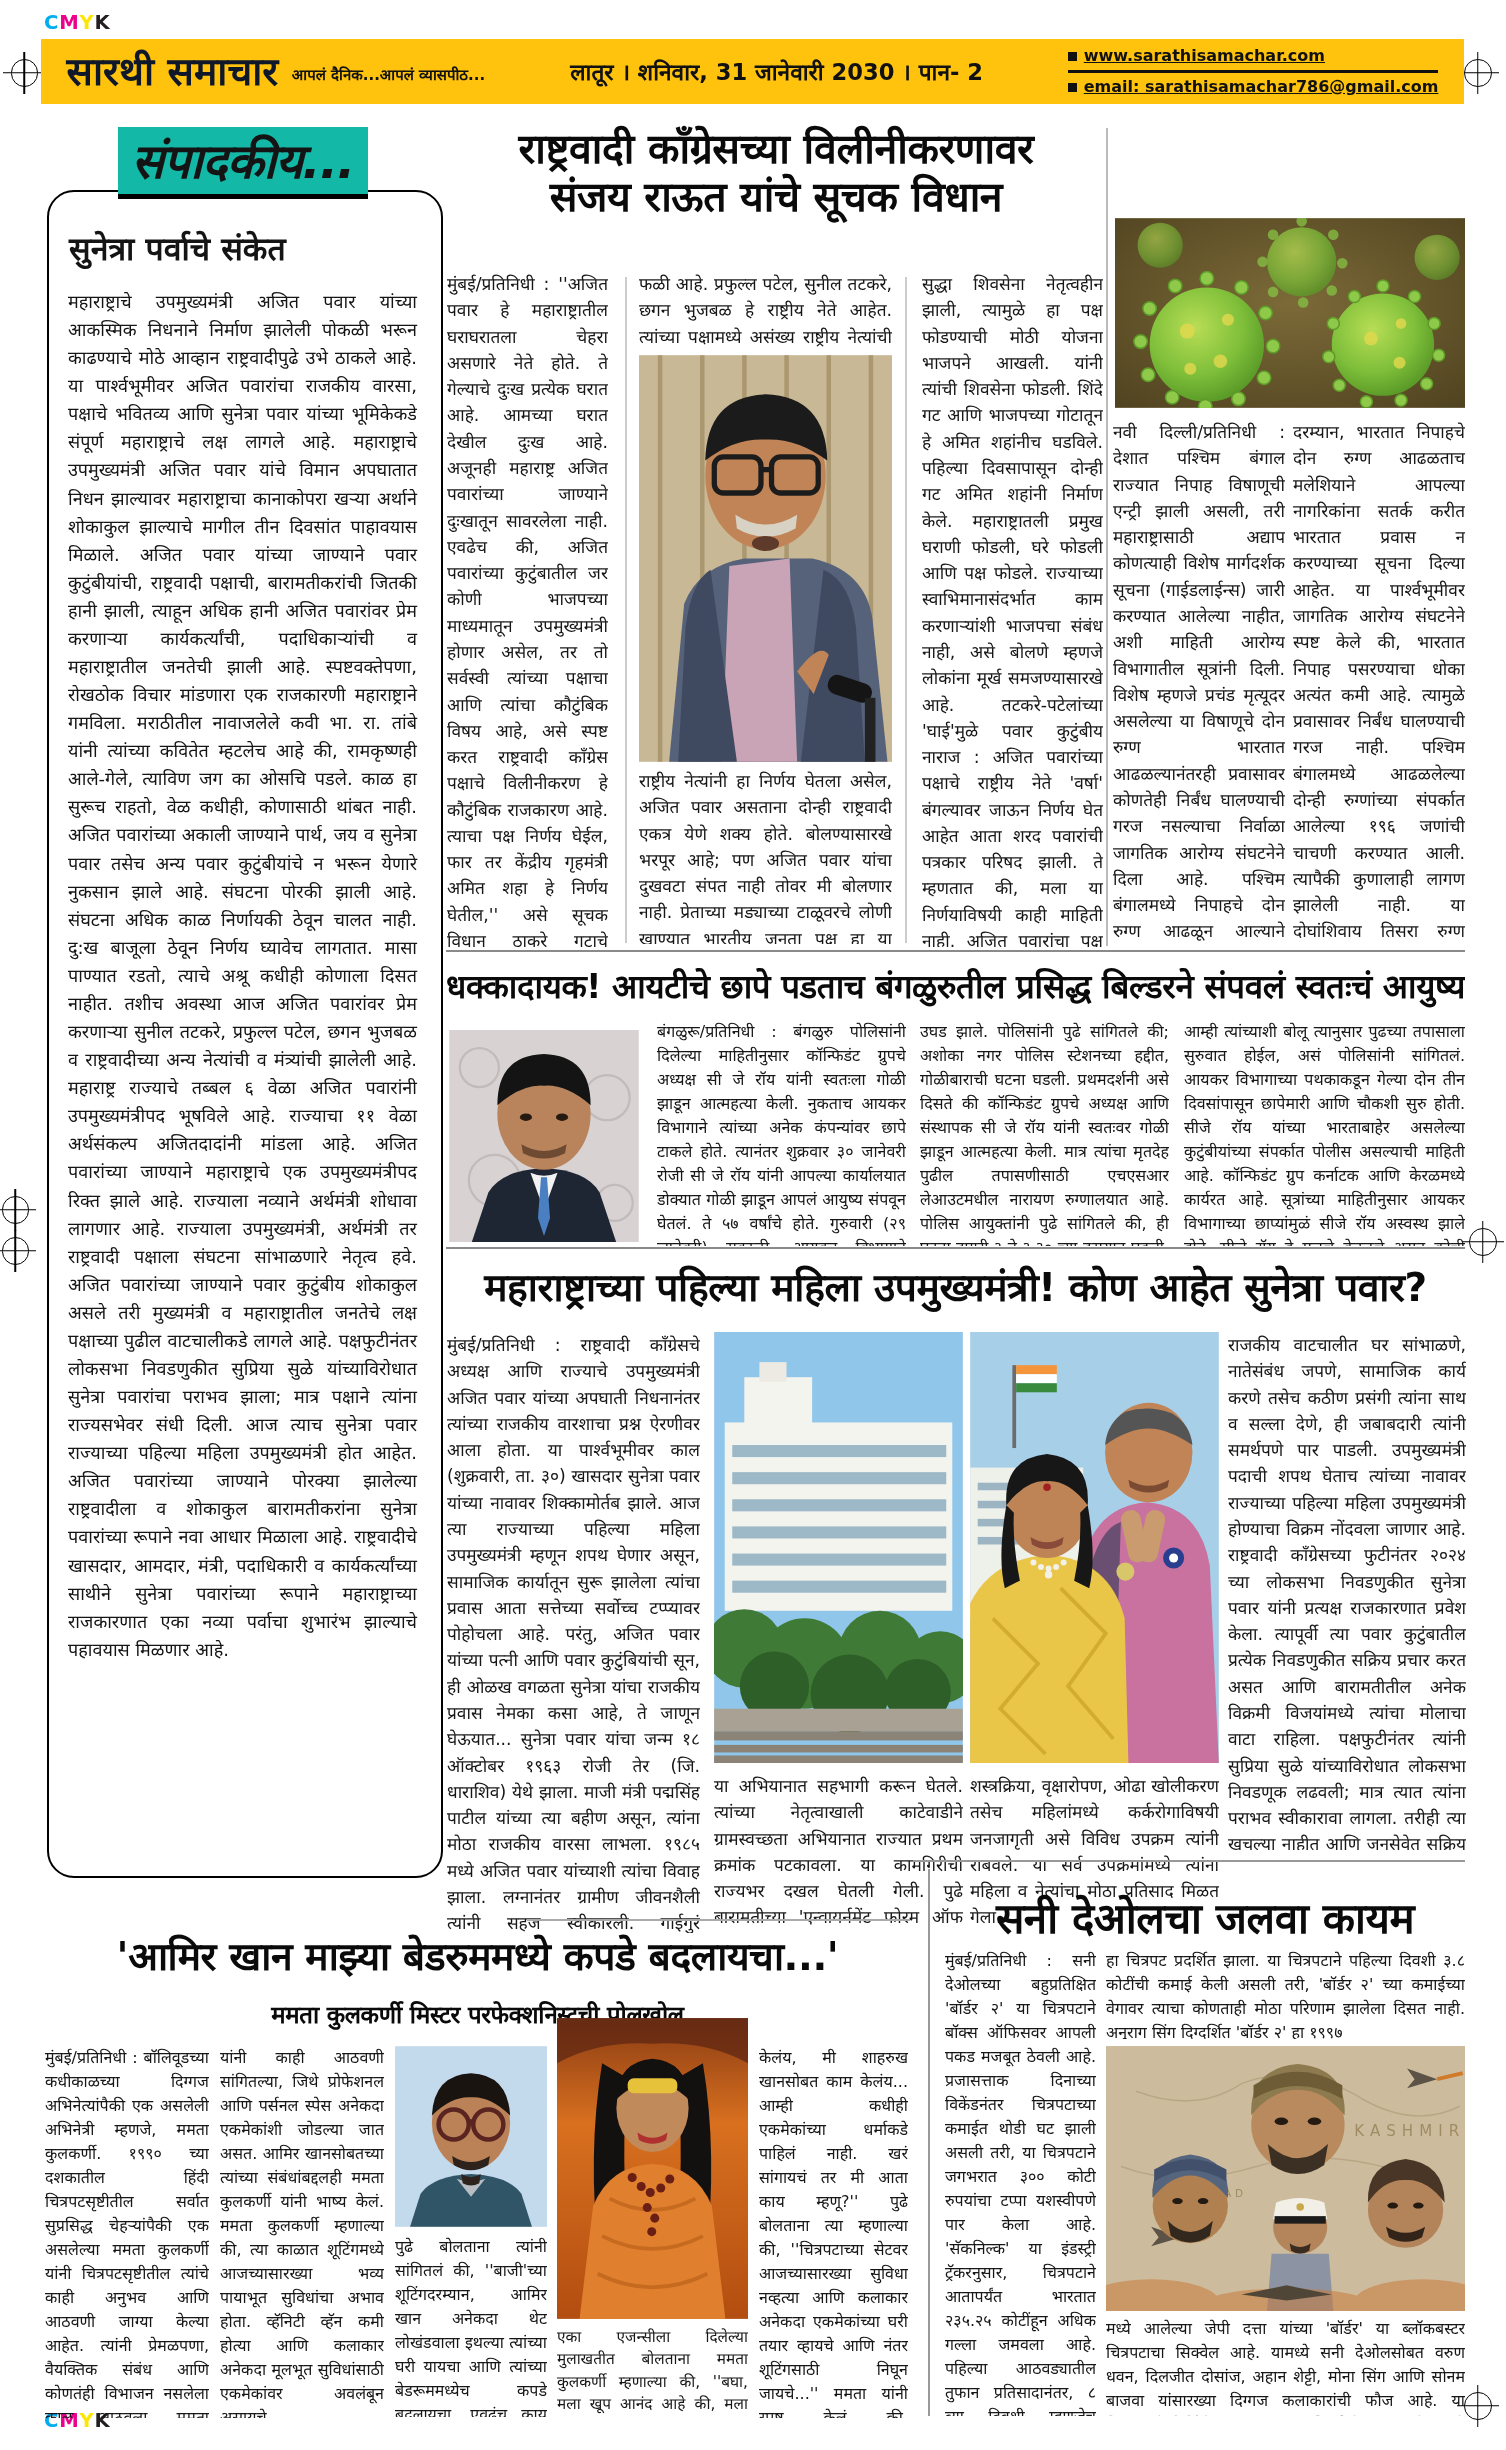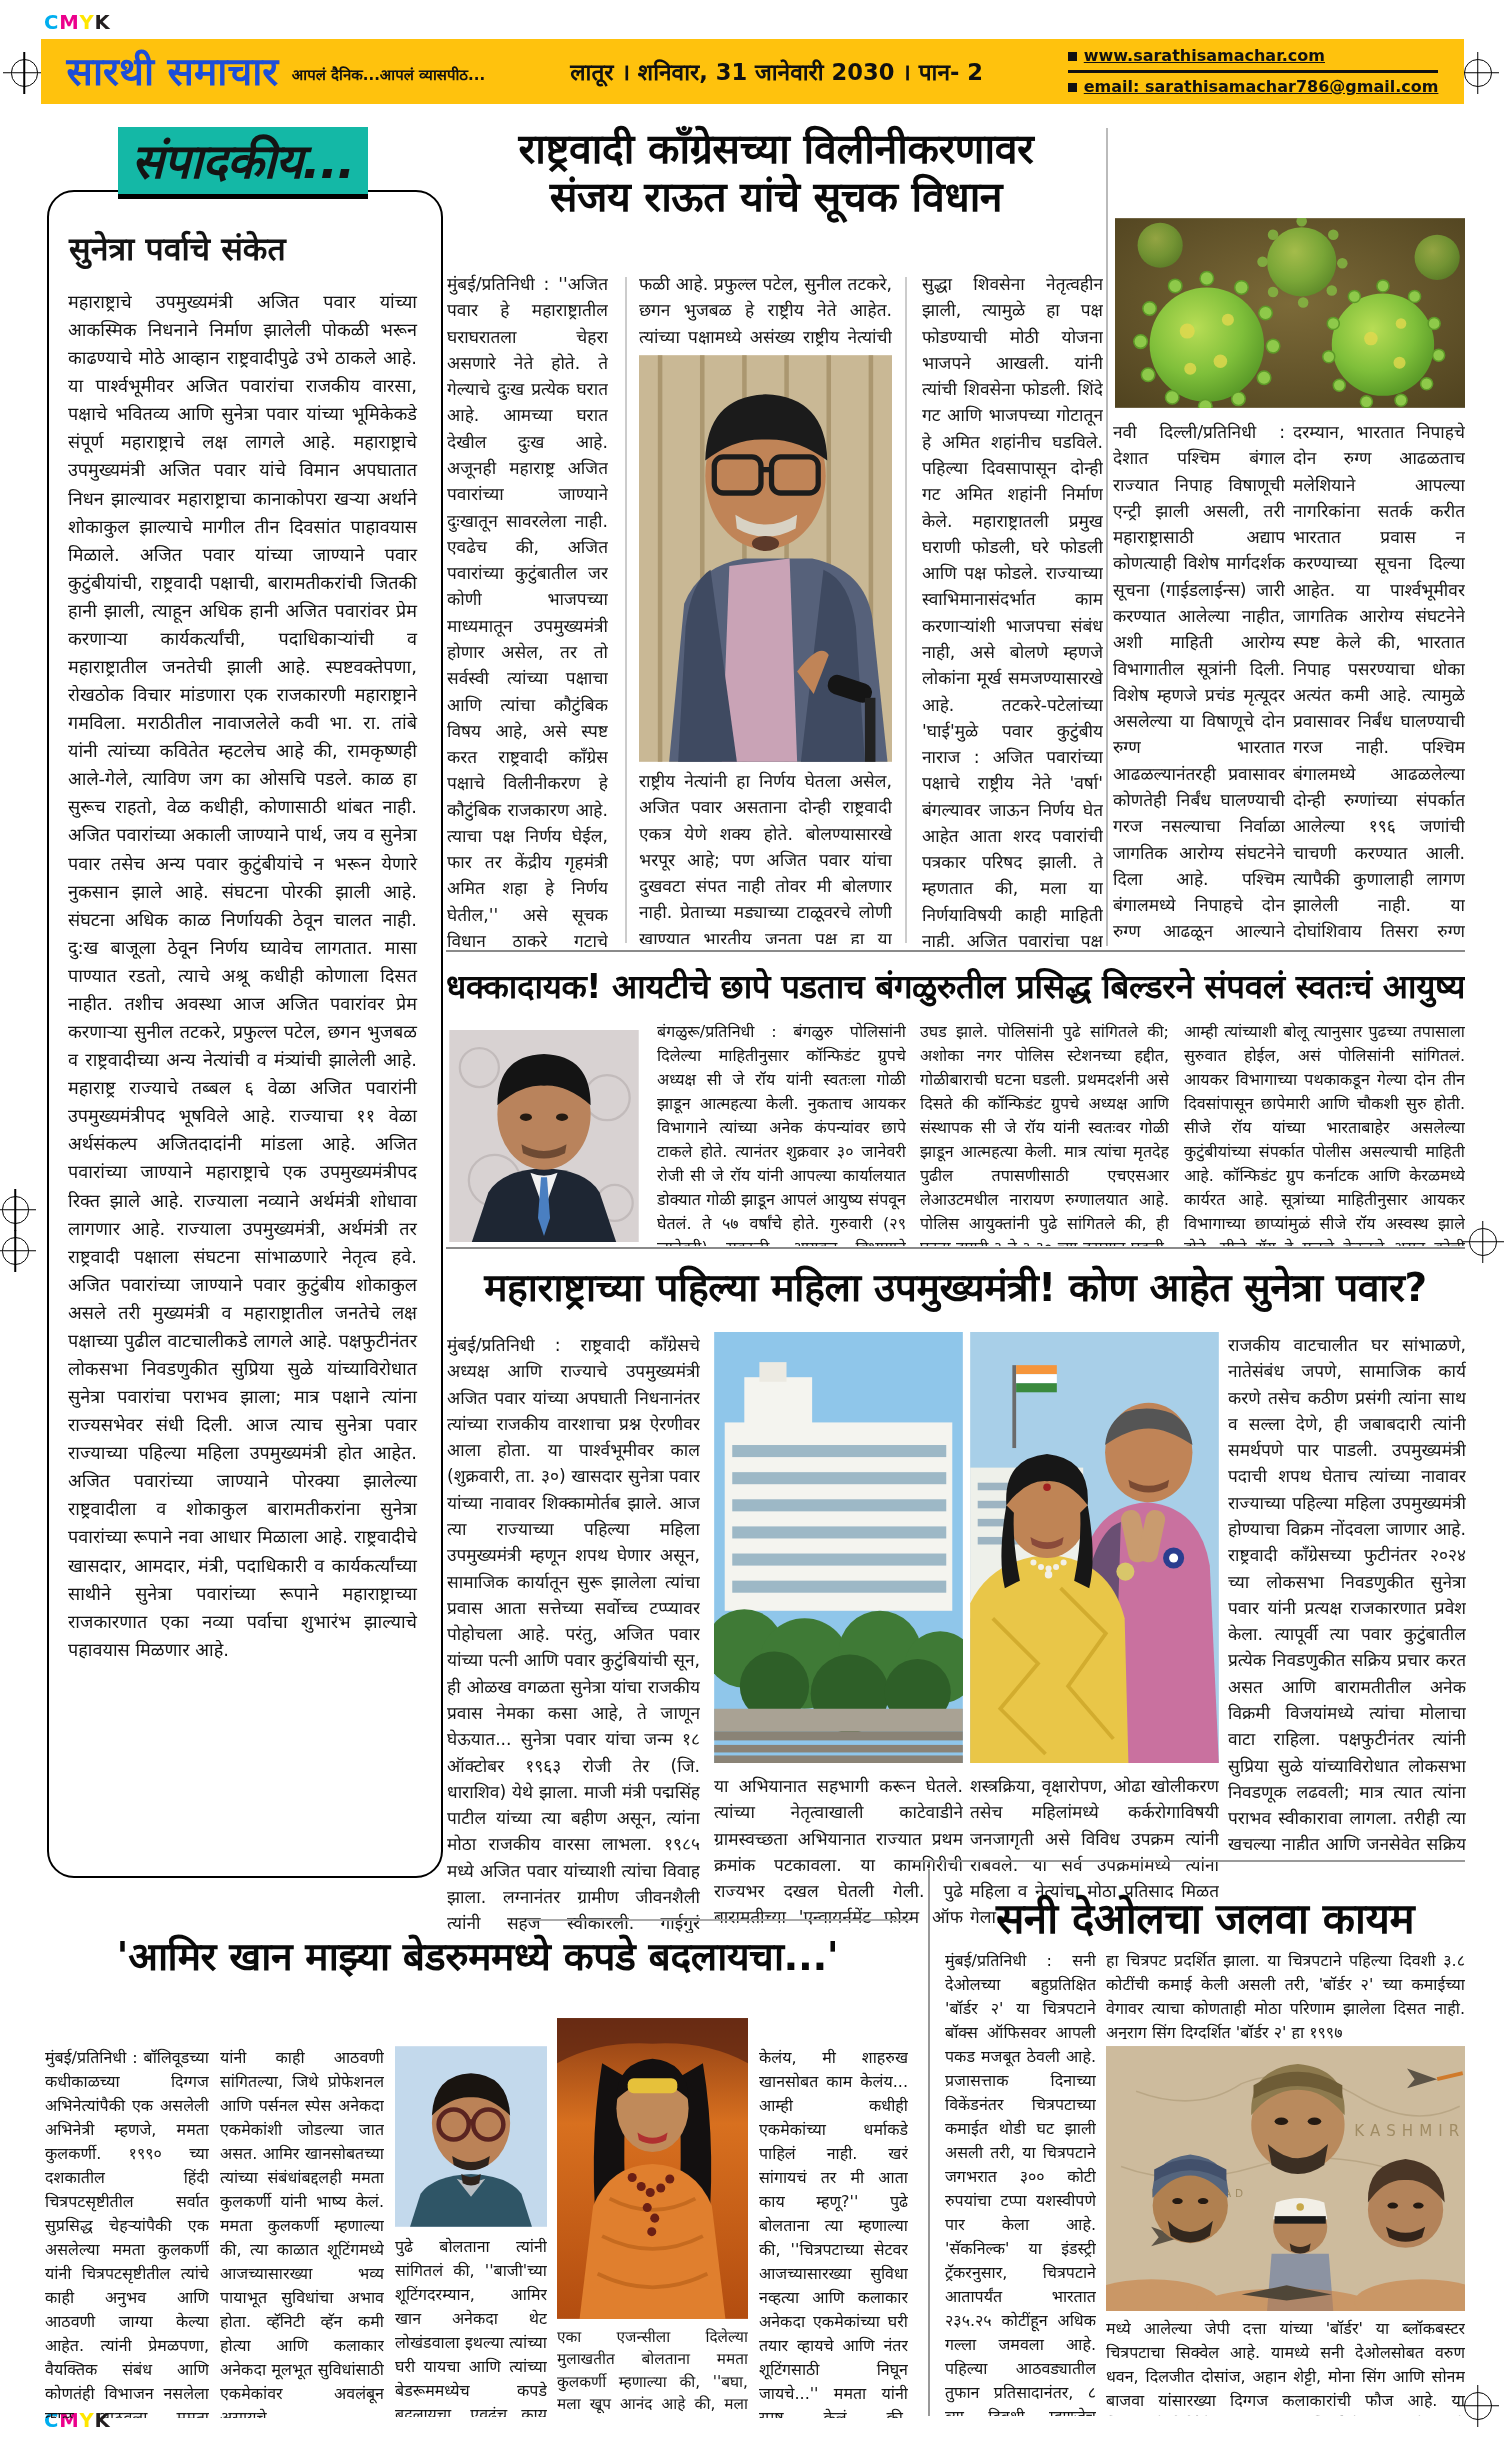--- a/index.html
+++ b/index.html
@@ -8,21 +8,21 @@
   .abs{position:absolute;}
   .just{text-align:justify;text-justify:inter-word;}
   .bodytxt{font-size:17.3px;line-height:1.52;overflow:hidden;color:#161616;}
   .small{font-size:16px;line-height:1.5;}
   .hl{font-weight:800;color:#0a0a0a;letter-spacing:-0.4px;overflow:hidden;}
   .center{text-align:center;}
   .rule{background:#8a8a8a;}
   .colrule{background:#cccccc;}
   
   #mast{left:41px;top:39px;width:1423px;height:65px;background:#FFC20D;display:flex;align-items:center;padding:0 25.6px;box-sizing:border-box;gap:13.6px;}
-  #mast .name{font-size:39px;font-weight:800;color:#1d4ed8;white-space:nowrap;line-height:1;}
+  #mast .name{font-size:39px;font-weight:800;color:#0f172a;white-space:nowrap;line-height:1;}
   #mast .tag{font-size:15px;font-weight:700;color:#111;white-space:nowrap;margin-top:5px;}
   #mast .date{flex:1;text-align:center;font-size:22.6px;font-weight:800;color:#111;}
   #mast .info{font-size:16px;font-weight:700;color:#111;line-height:1.5;}
   #mast .info .row{white-space:nowrap;text-decoration:underline;}
   #mast .info .ul{height:3px;background:#111;margin:1.5px 0 2.3px 0;}
   .sq{display:inline-block;width:9px;height:9px;background:#111;margin-right:6.8px;}
   
   #edbox{left:47px;top:190px;width:392px;height:1684px;border:2.3px solid #000;border-radius:27px;}
   #edtitle{left:47px;top:127px;width:392px;text-align:center;}
   #edtitle span{display:inline-block;background:#14b8a6;padding:0 13.6px 1.5px 13.6px;font-size:48px;font-weight:800;font-style:italic;border-bottom:5.3px solid #000;letter-spacing:-0.8px;}
@@ -303,20 +303,21 @@
 
   <div class="abs bodytxt just" style="left:714px;top:1773px;width:249px;height:158px;">या अभियानात सहभागी करून घेतले. त्यांच्या नेतृत्वाखाली काटेवाडीने ग्रामस्वच्छता अभियानात राज्यात प्रथम क्रमांक पटकावला. या कामगिरीची राज्यभर दखल घेतली गेली. पुढे बारामतीच्या 'एन्वायर्नमेंट फोरम ऑफ इंडिया'च्या माध्यमातून मोतीबिंदू</div>
   <div class="abs bodytxt just" style="left:970px;top:1773px;width:249px;height:158px;">शस्त्रक्रिया, वृक्षारोपण, ओढा खोलीकरण तसेच महिलांमध्ये कर्करोगाविषयी जनजागृती असे विविध उपक्रम त्यांनी राबवले. या सर्व उपक्रमांमध्ये त्यांना महिला व नेत्यांचा मोठा प्रतिसाद मिळत गेला.</div>
   <div class="abs bodytxt just" style="left:1228px;top:1332px;width:238px;height:518px;">राजकीय वाटचालीत घर सांभाळणे, नातेसंबंध जपणे, सामाजिक कार्य करणे तसेच कठीण प्रसंगी त्यांना साथ व सल्ला देणे, ही जबाबदारी त्यांनी समर्थपणे पार पाडली. उपमुख्यमंत्री पदाची शपथ घेताच त्यांच्या नावावर राज्याच्या पहिल्या महिला उपमुख्यमंत्री होण्याचा विक्रम नोंदवला जाणार आहे. राष्ट्रवादी काँग्रेसच्या फुटीनंतर २०२४ च्या लोकसभा निवडणुकीत सुनेत्रा पवार यांनी प्रत्यक्ष राजकारणात प्रवेश केला. त्यापूर्वी त्या पवार कुटुंबातील प्रत्येक निवडणुकीत सक्रिय प्रचार करत असत आणि बारामतीतील अनेक विक्रमी विजयांमध्ये त्यांचा मोलाचा वाटा राहिला. पक्षफुटीनंतर त्यांनी सुप्रिया सुळे यांच्याविरोधात लोकसभा निवडणूक लढवली; मात्र त्यात त्यांना पराभव स्वीकारावा लागला. तरीही त्या खचल्या नाहीत आणि जनसेवेत सक्रिय राहिल्या. यानंतर त्यांना राज्यसभेवर पाठवण्यात आले. राज्यसभा खासदार म्हणून काम करताना त्यांच्याकडे तालिका सभापतीपदाची जबाबदारी सोपवण्यात आली. आज अखेर त्या राज्याच्या पहिल्या महिला उपमुख्यमंत्री म्हणून शपथ घेणार आहेत.</div>
 
   <div class="abs rule" style="left:913px;top:1860px;width:552px;height:2.3px;background:#999;"></div>
   <div class="abs rule" style="left:928px;top:1869px;width:1.5px;height:547px;background:#999;"></div>
   <div class="abs rule" style="left:527px;top:1919px;width:383px;height:1.5px;background:#aaa;"></div>
 
   <div class="abs hl center" style="left:45px;top:1928px;width:865px;height:60px;font-size:39px;">'आमिर खान माझ्या बेडरुममध्ये कपडे बदलायचा...'</div>
+  <div class="abs hl center" style="left:45px;top:1997px;width:865px;height:33px;font-size:24px;font-weight:700;">ममता कुलकर्णी मिस्टर परफेक्शनिस्टची पोलखोल</div>
   <div class="abs bodytxt just small" style="left:45px;top:2046px;width:164px;height:372px;">मुंबई/प्रतिनिधी : बॉलिवूडच्या कधीकाळच्या दिग्गज अभिनेत्यांपैकी एक असलेली अभिनेत्री म्हणजे, ममता कुलकर्णी. १९९० च्या दशकातील हिंदी चित्रपटसृष्टीतील सर्वात सुप्रसिद्ध चेहऱ्यांपैकी एक असलेल्या ममता कुलकर्णी यांनी चित्रपटसृष्टीतील त्यांचे काही अनुभव आणि आठवणी जाग्या केल्या आहेत. त्यांनी प्रेमळपणा, वैयक्तिक संबंध आणि कोणतंही विभाजन नसलेला काळ आठवला. ममता कुलकर्णी यांनी अनेक वर्षांपूर्वी बॉलिवूड सोडलं. २०२५ मध्ये त्या भारतात परतली आणि किन्नर आखाड्याच्या महामंडलेश्वर बनल्या. अलिकडेच दिलेल्या मुलाखतीत ममता कुलकर्णी यांनी त्या काळात चित्रपटांच्या सेटवरचे त्यांचे अनुभव आणि आठवणी सांगितल्या आहेत. 'बाजी' चित्रपटाच्या चित्रीकरणाची आठवण करून देताना, ममता कुलकर्णी</div>
   <div class="abs bodytxt just small" style="left:220px;top:2046px;width:164px;height:372px;">यांनी काही आठवणी सांगितल्या, जिथे प्रोफेशनल आणि पर्सनल स्पेस अनेकदा एकमेकांशी जोडल्या जात असत. आमिर खानसोबतच्या त्यांच्या संबंधांबद्दलही ममता कुलकर्णी यांनी भाष्य केलं. ममता कुलकर्णी म्हणाल्या की, त्या काळात शूटिंगमध्ये आजच्यासारख्या भव्य पायाभूत सुविधांचा अभाव होता. व्हॅनिटी व्हॅन कमी होत्या आणि कलाकार अनेकदा मूलभूत सुविधांसाठी एकमेकांवर अवलंबून असायचे.</div>
 
   <div class="abs" style="left:395px;top:2046px;width:152px;height:181px;">
     <svg width="152" height="181" viewBox="0 0 202 240">
       <rect width="202" height="240" fill="#c3d9ec"></rect>
       <path d="M20 240 L34 196 Q52 172 101 170 Q150 172 168 196 L182 240 Z" fill="#2f5566"></path>
       <path d="M82 176 L101 200 L120 176 Q101 184 82 176Z" fill="#b7bdc2"></path>
       <ellipse cx="101" cy="102" rx="52" ry="62" fill="#bb8257"></ellipse>
       <path d="M49 92 Q52 38 101 36 Q150 38 153 92 Q126 66 101 68 Q76 66 49 92Z" fill="#191410"></path>

